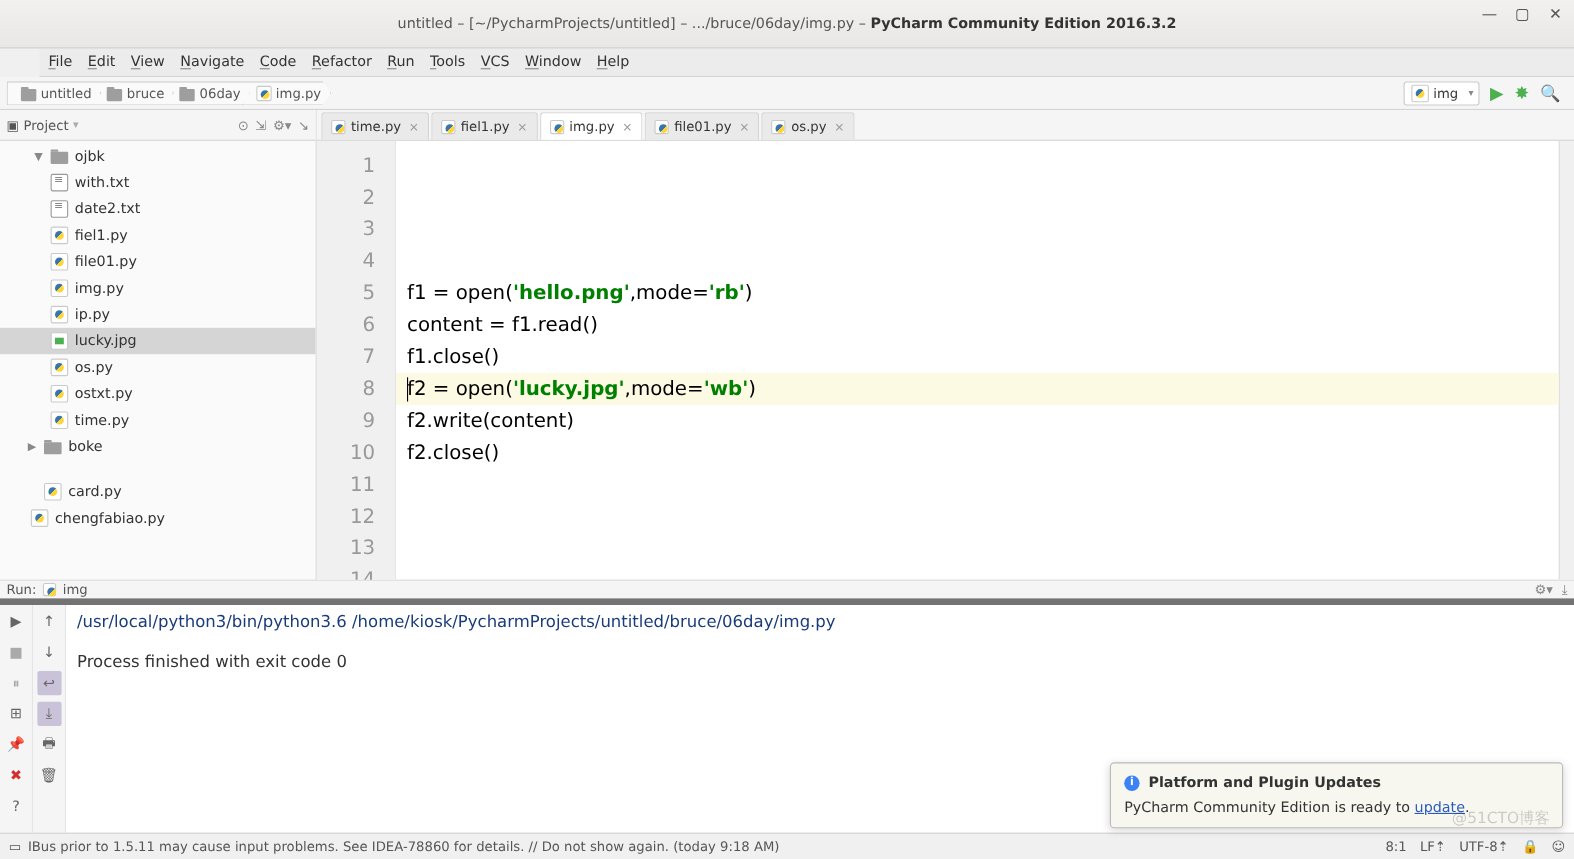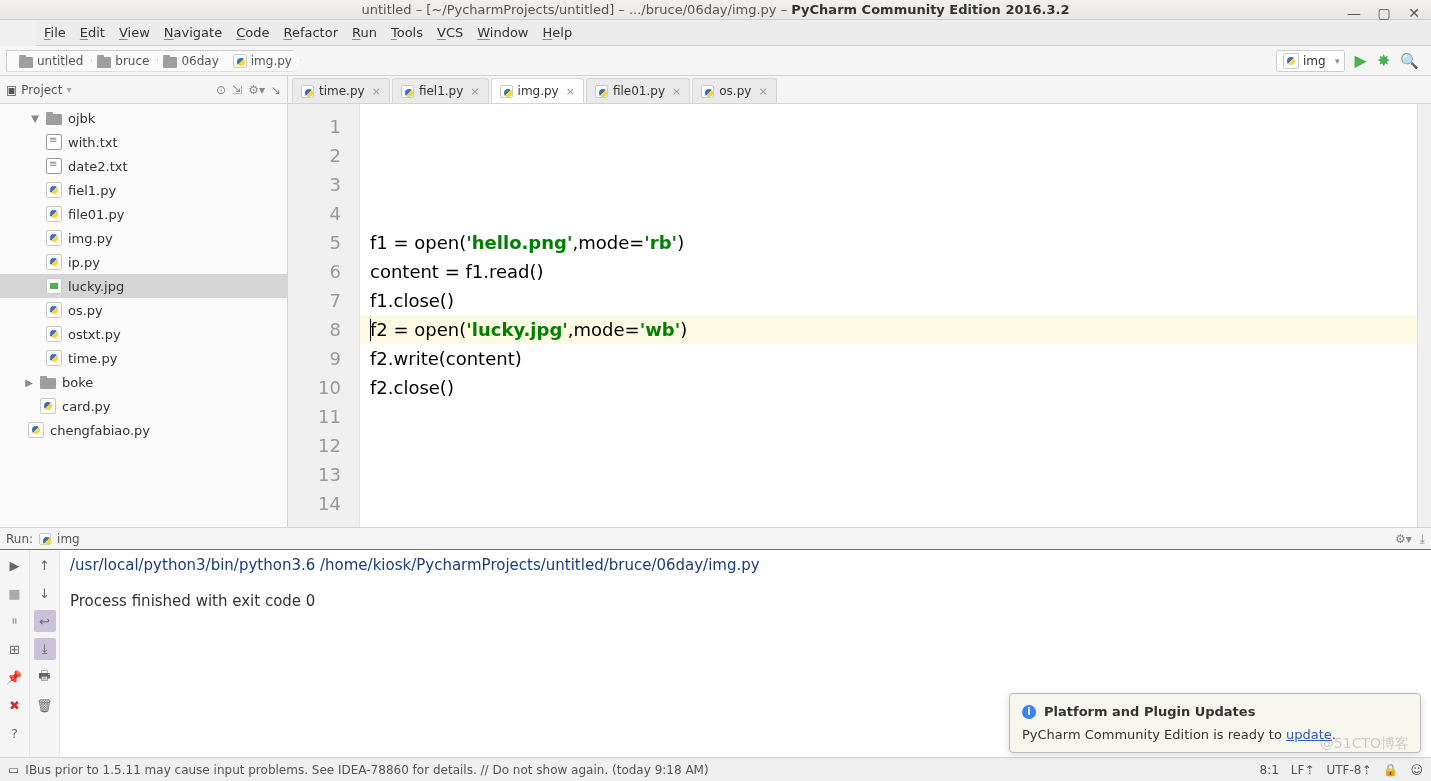--- a/index.html
+++ b/index.html
@@ -1,17 +1,17 @@
 <!DOCTYPE html>
 <html><head>
 <meta charset="utf-8">
 <style>
 * { margin:0; padding:0; box-sizing:border-box; font-family:"DejaVu Sans","Segoe UI",Ubuntu,sans-serif; }
 body { width:1431px; height:781px; background:#f0f0f0; font-size:12px; color:#333; overflow:hidden; display:flex; flex-direction:column; }
-.titlebar { height:20px; background:linear-gradient(#f2f1f0,#e8e7e6); border-bottom:1px solid #ccc; display:flex; align-items:center; justify-content:center; position:relative; }
+.titlebar { height:44px; background:linear-gradient(#f2f1f0,#e8e7e6); border-bottom:1px solid #ccc; display:flex; align-items:center; justify-content:center; position:relative; }
 .titlebar .title { color:#555; font-size:13px; }
 .titlebar .title b { color:#333; font-weight:bold; }
 .winbtns { position:absolute; right:8px; top:4px; display:flex; gap:12px; }
 .winbtns span { width:18px; height:18px; display:flex; align-items:center; justify-content:center; color:#555; cursor:pointer; font-size:14px; }
 .menubar { height:26px; background:#ececec; border-bottom:1px solid #d4d4d4; display:flex; align-items:center; padding:0 8px; gap:14px;margin-left:36px; }
 .menubar span { font-size:13px; color:#333; cursor:pointer; }
 .menubar .u { text-decoration:underline; text-decoration-color:#888; text-underline-offset:2px; }
 .toolbar { height:30px; background:#f5f5f5; border-bottom:1px solid #d4d4d4; display:flex; align-items:center; padding:0 6px; justify-content:space-between; }
 .breadcrumb { display:flex; align-items:center; gap:0; }
 .crumb { display:flex; align-items:center; padding:3px 8px 3px 12px; border:1px solid #ccc; background:#fafafa; margin-left:-8px; clip-path:polygon(0 0,calc(100% - 8px) 0,100% 50%,calc(100% - 8px) 100%,0 100%,8px 50%); font-size:12px; color:#555;}
@@ -49,21 +49,21 @@
 .code { flex:1; display:flex; font-family:"DejaVu Sans Mono","Consolas",monospace; font-size:18px; overflow:hidden; position:relative;}
 .gutter { width:72px; background:#f0f0f0; color:#999; text-align:right; padding:8px 18px 8px 8px; border-right:1px solid #e4e4e4; line-height:29px; white-space:pre;}
 .codetext { flex:1; padding:8px 10px; line-height:29px; white-space:pre; position:relative;}
 .hl-line { position:absolute; left:0; right:0; height:29px; background:#fdfae3; top:211px; z-index:0;}
 .codetext .ln { position:relative; z-index:1; display:block; height:29px;}
 .cursor { position:absolute; width:1px; height:22px; background:#000; left:10px; top:215px; z-index:2;}.str{color:#008000;font-weight:bold;}
 .str-arg{color:#008000;font-weight:bold;}
 .plain{color:#000;}
 .scrollbar-v { width:14px; background:#f0f0f0; border-left:1px solid #ddd;}
 .run-panel { height:230px; border-top:1px solid #d4d4d4; display:flex; flex-direction:column; background:#fff;}
-.run-header { height:22px; background:#f5f5f5; border-bottom:1px solid #737373; display:flex; align-items:center; padding:0 6px; justify-content:space-between; font-size:12px; color:#555;}
+.run-header { height:22px; background:#f5f5f5; border-bottom:6px solid #737373; display:flex; align-items:center; padding:0 6px; justify-content:space-between; font-size:12px; color:#555;}
 .run-header .left{display:flex;align-items:center;gap:6px;}
 .run-header .right{display:flex;gap:8px;color:#888;}
 .run-body { flex:1; display:flex; min-height:0;}
 .run-toolbar { width:30px; background:#f5f5f5; border-right:1px solid #e4e4e4; display:flex; flex-direction:column; align-items:center; padding-top:4px; gap:6px;}
 .run-toolbar2 { width:30px; background:#f5f5f5; border-right:1px solid #e4e4e4; display:flex; flex-direction:column; align-items:center; padding-top:4px; gap:6px;}
 .run-toolbar span,.run-toolbar2 span { width:22px; height:22px; display:flex; align-items:center; justify-content:center; color:#666; cursor:pointer; font-size:13px; border-radius:2px;}
 .run-toolbar2 span.sel{background:#c9c2d8;}
 .run-output { flex:1; font-family:"DejaVu Sans Mono",monospace; font-size:15px; padding:6px 10px; color:#333; position:relative;}
 .run-output .cmd{color:#1a3c7a;}
 .statusbar { height:24px; background:#f0f0f0; border-top:1px solid #d4d4d4; display:flex; align-items:center; padding:0 8px; font-size:12px; color:#555; justify-content:space-between;}
@@ -183,21 +183,21 @@
         </div>
         <div class="tree-item">
           <span class="ficon py"></span>
           <span>time.py</span>
         </div>
         <div class="tree-item folder2">
           <span class="exp">▶</span>
           <span class="ficon folder"></span>
           <span>boke</span>
         </div>
-        <div class="tree-item" style="padding-left: 40px;">
+        <div class="tree-item" style="padding-left: 40px; margin-top: 17px;">
           <span class="ficon py"></span>
           <span>card.py</span>
         </div>
         <div class="tree-item" style="padding-left: 28px;">
           <span class="ficon py"></span>
           <span>chengfabiao.py</span>
         </div>
       </div>
   </div>
   <div class="editor-area">

